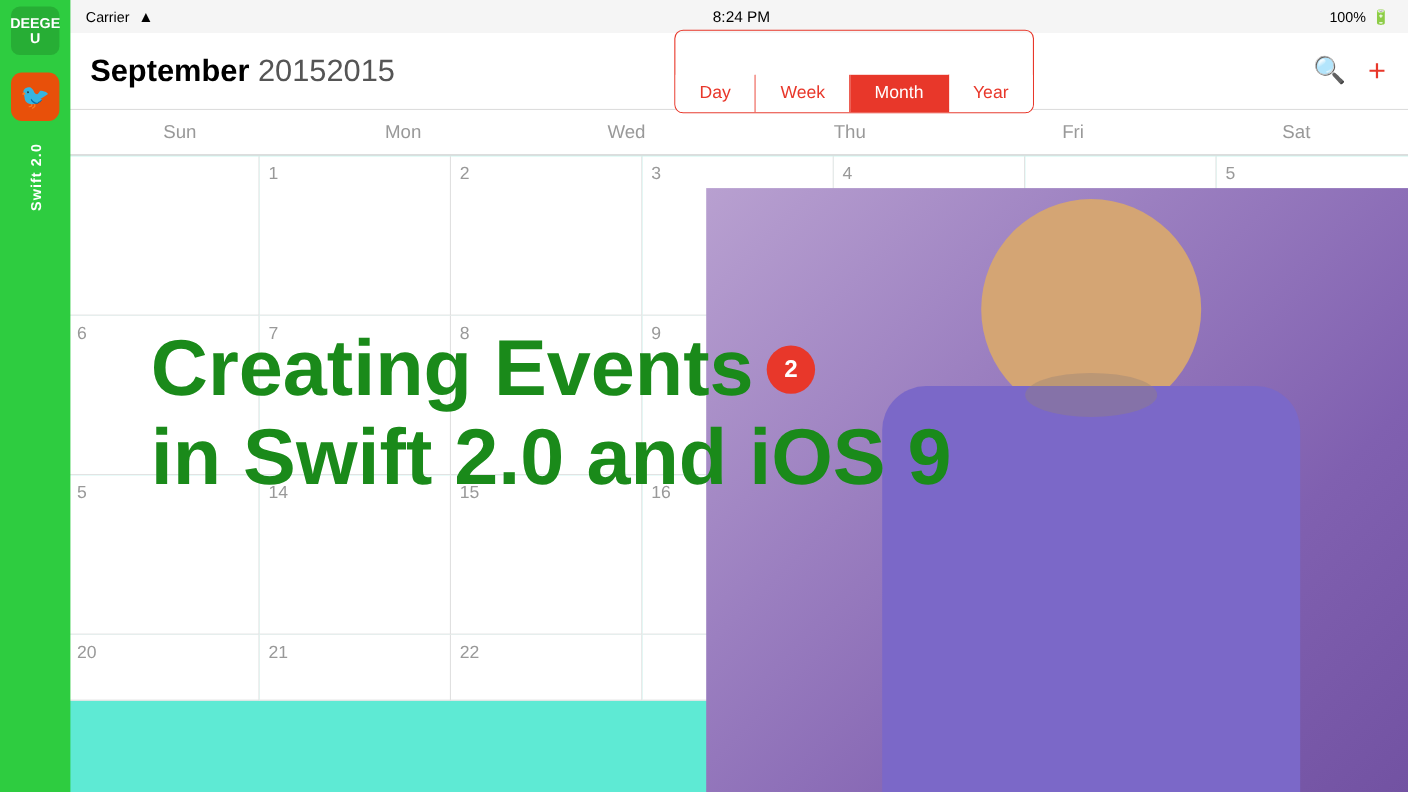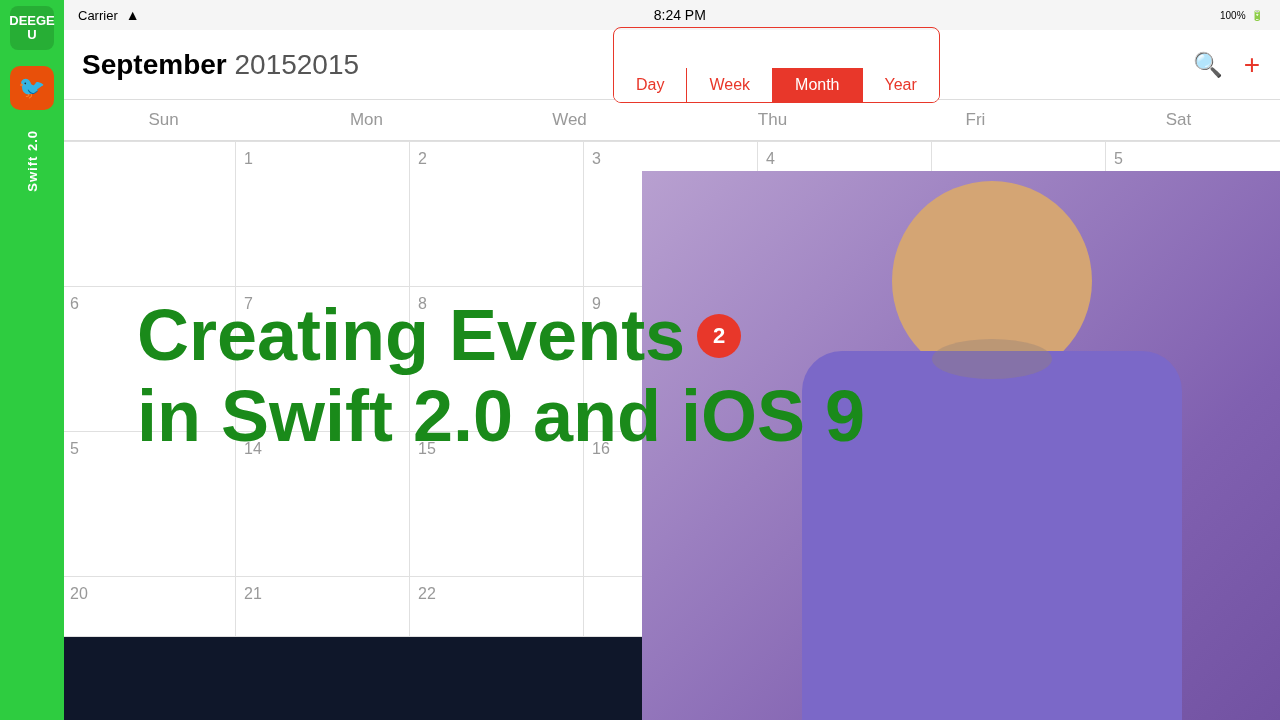--- a/index.html
+++ b/index.html
@@ -67,21 +67,21 @@
       letter-spacing: 1px;
     }
 
     
     .main {
       position: absolute;
       left: 62px;
       top: 0;
       width: 1218px;
       height: 720px;
-      background: #0f172a;
+      background: #5eead4;
     }
 
     
     .status-bar {
       height: 30px;
       display: flex;
       align-items: center;
       justify-content: space-between;
       padding: 0 16px;
       font-size: 13px;
@@ -98,21 +98,21 @@
 
     .status-center {
       font-size: 14px;
       font-weight: 500;
     }
 
     .status-right {
       display: flex;
       align-items: center;
       gap: 6px;
-      font-size: 10px;
+      font-size: 13px;
     }
 
     
     .cal-header {
       height: 70px;
       display: flex;
       align-items: center;
       justify-content: space-between;
       padding: 0 20px;
       border-bottom: 1px solid #ddd;

